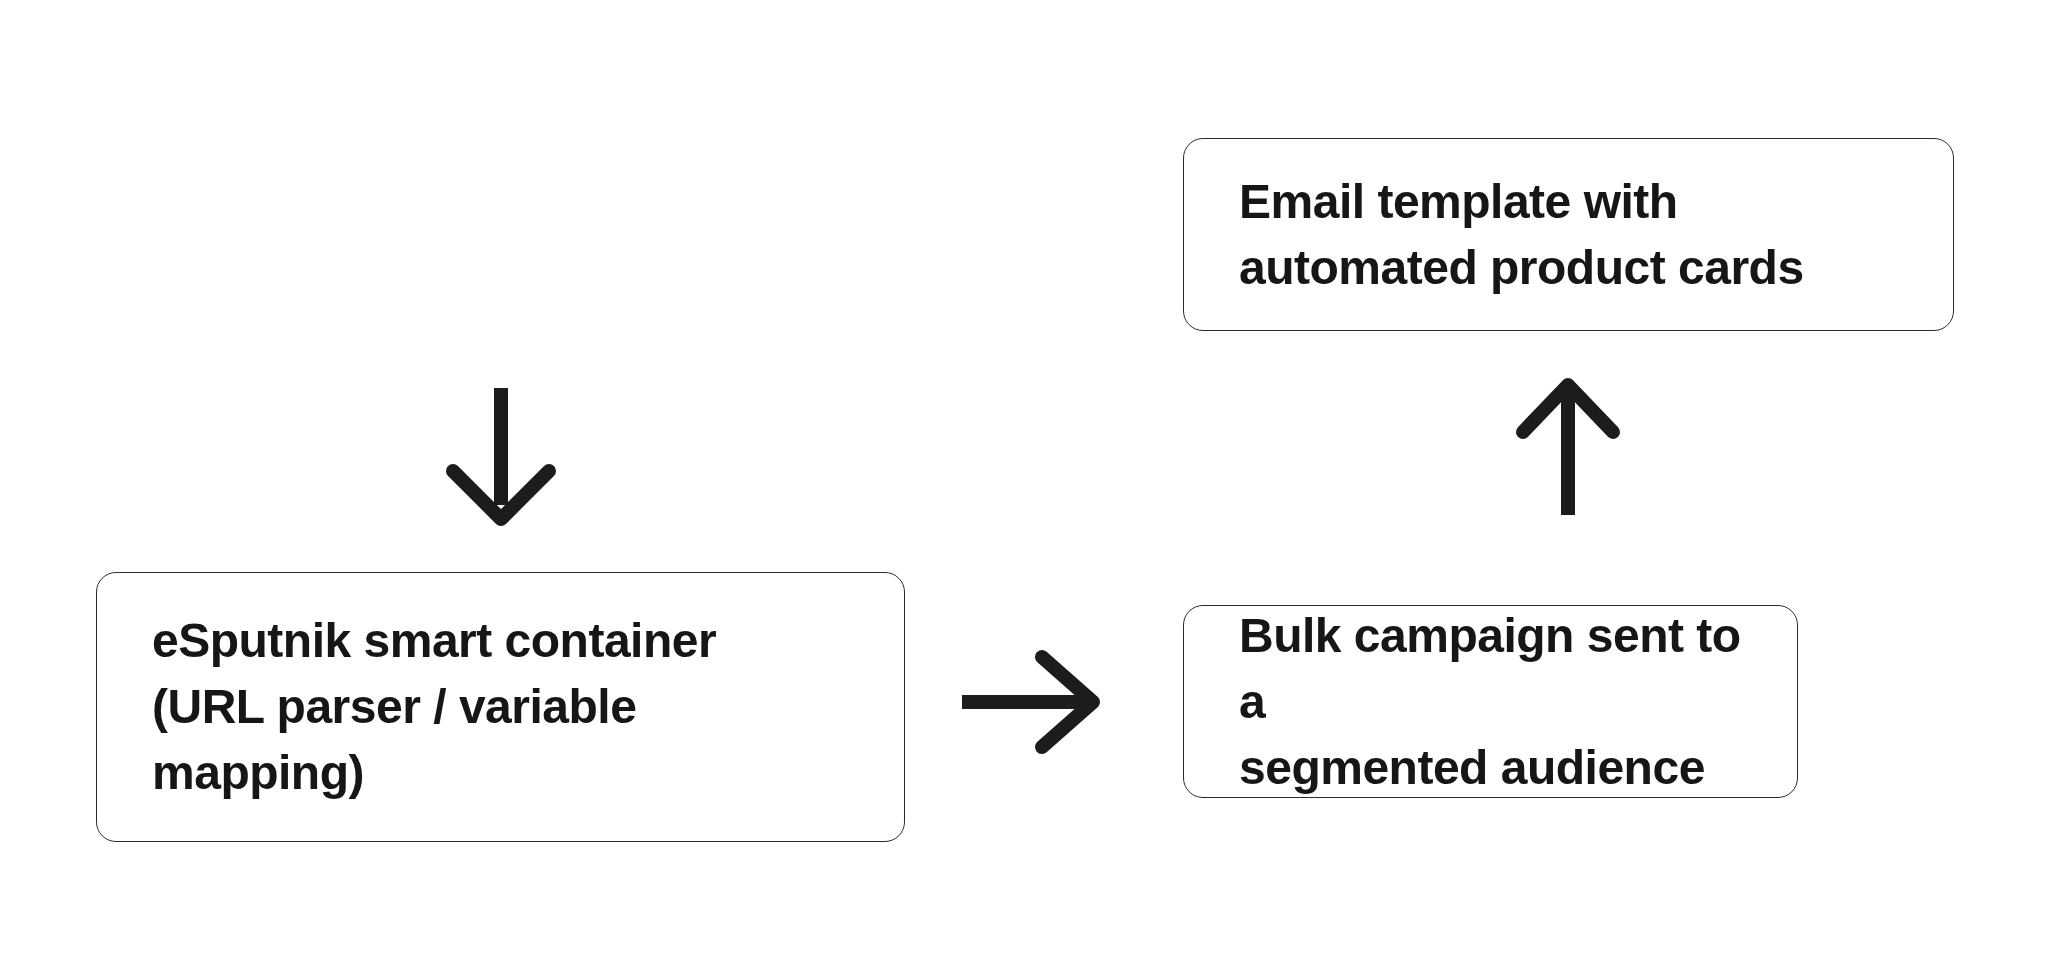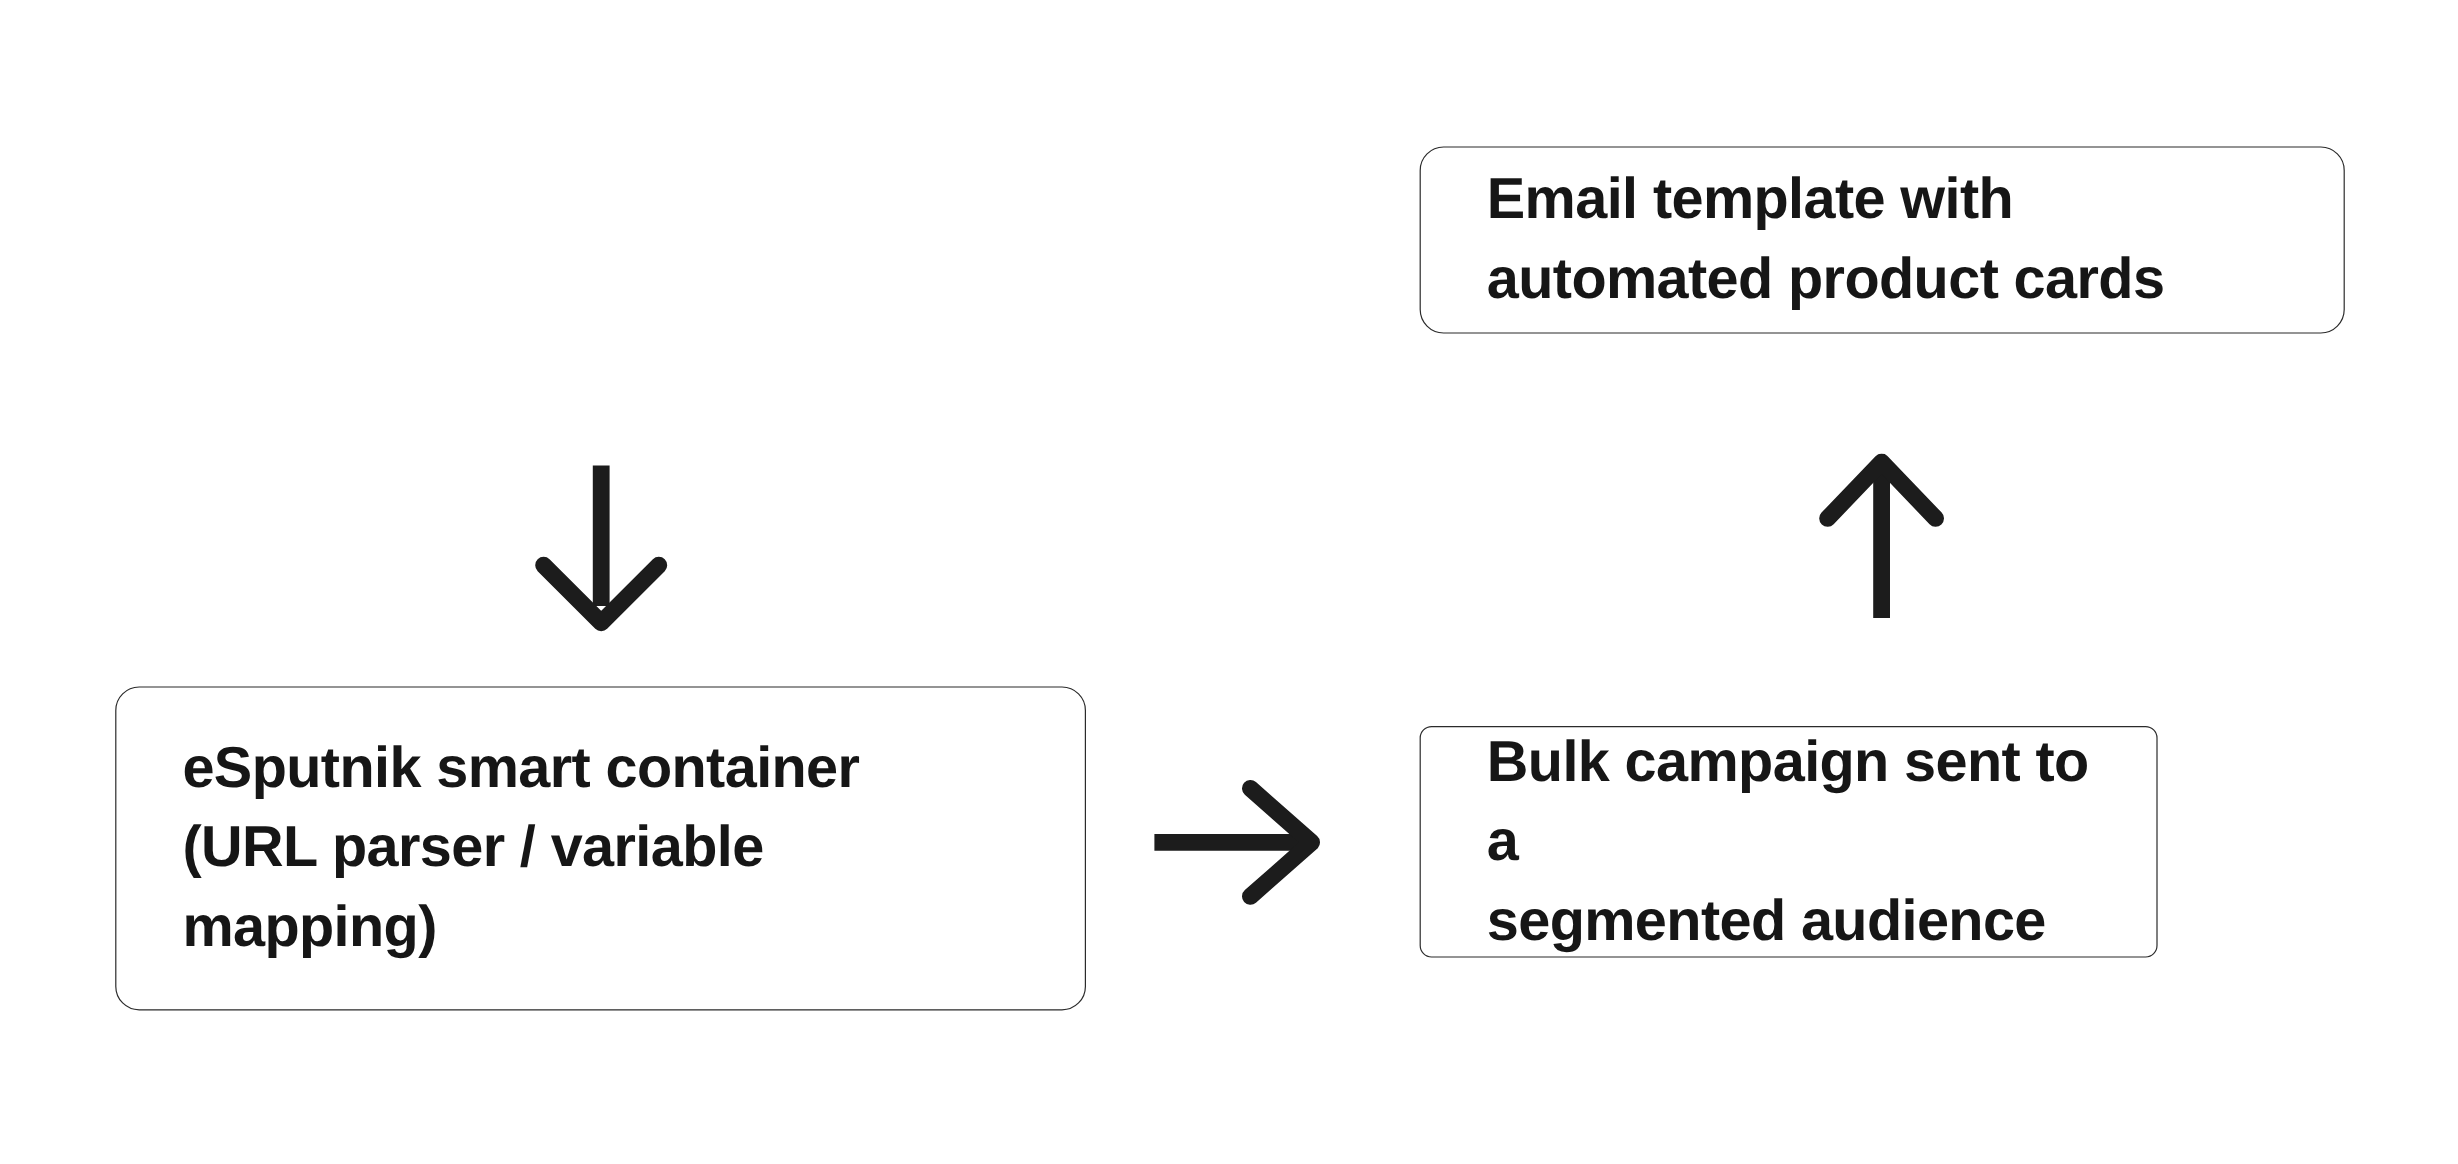--- a/index.html
+++ b/index.html
@@ -28,23 +28,23 @@
   }
   .node-label {
     font-size: 48px;
     line-height: 66px;
     font-weight: 700;
     letter-spacing: -0.5px;
     color: #161616;
     white-space: pre-line;
   }
   .node-product-page   { left: 96px;   top: 138px; width: 808px; height: 193px; }
-  .node-email-template { left: 1183px; top: 122px; width: 771px; height: 156px; }
+  .node-email-template { left: 1183px; top: 138px; width: 771px; height: 193px; }
   .node-smart-container{ left: 96px;   top: 572px; width: 809px; height: 270px; }
-  .node-bulk-campaign  { left: 1183px; top: 605px; width: 615px; height: 193px; border-radius: 10px; }
+  .node-bulk-campaign  { left: 1183px; top: 605px; width: 615px; height: 193px; }
 
   .arrow {
     position: absolute;
     display: block;
   }
   .arrow path {
     fill: none;
     stroke-width: 14;
   }
   .arrow path.stem { stroke-linecap: butt; }

